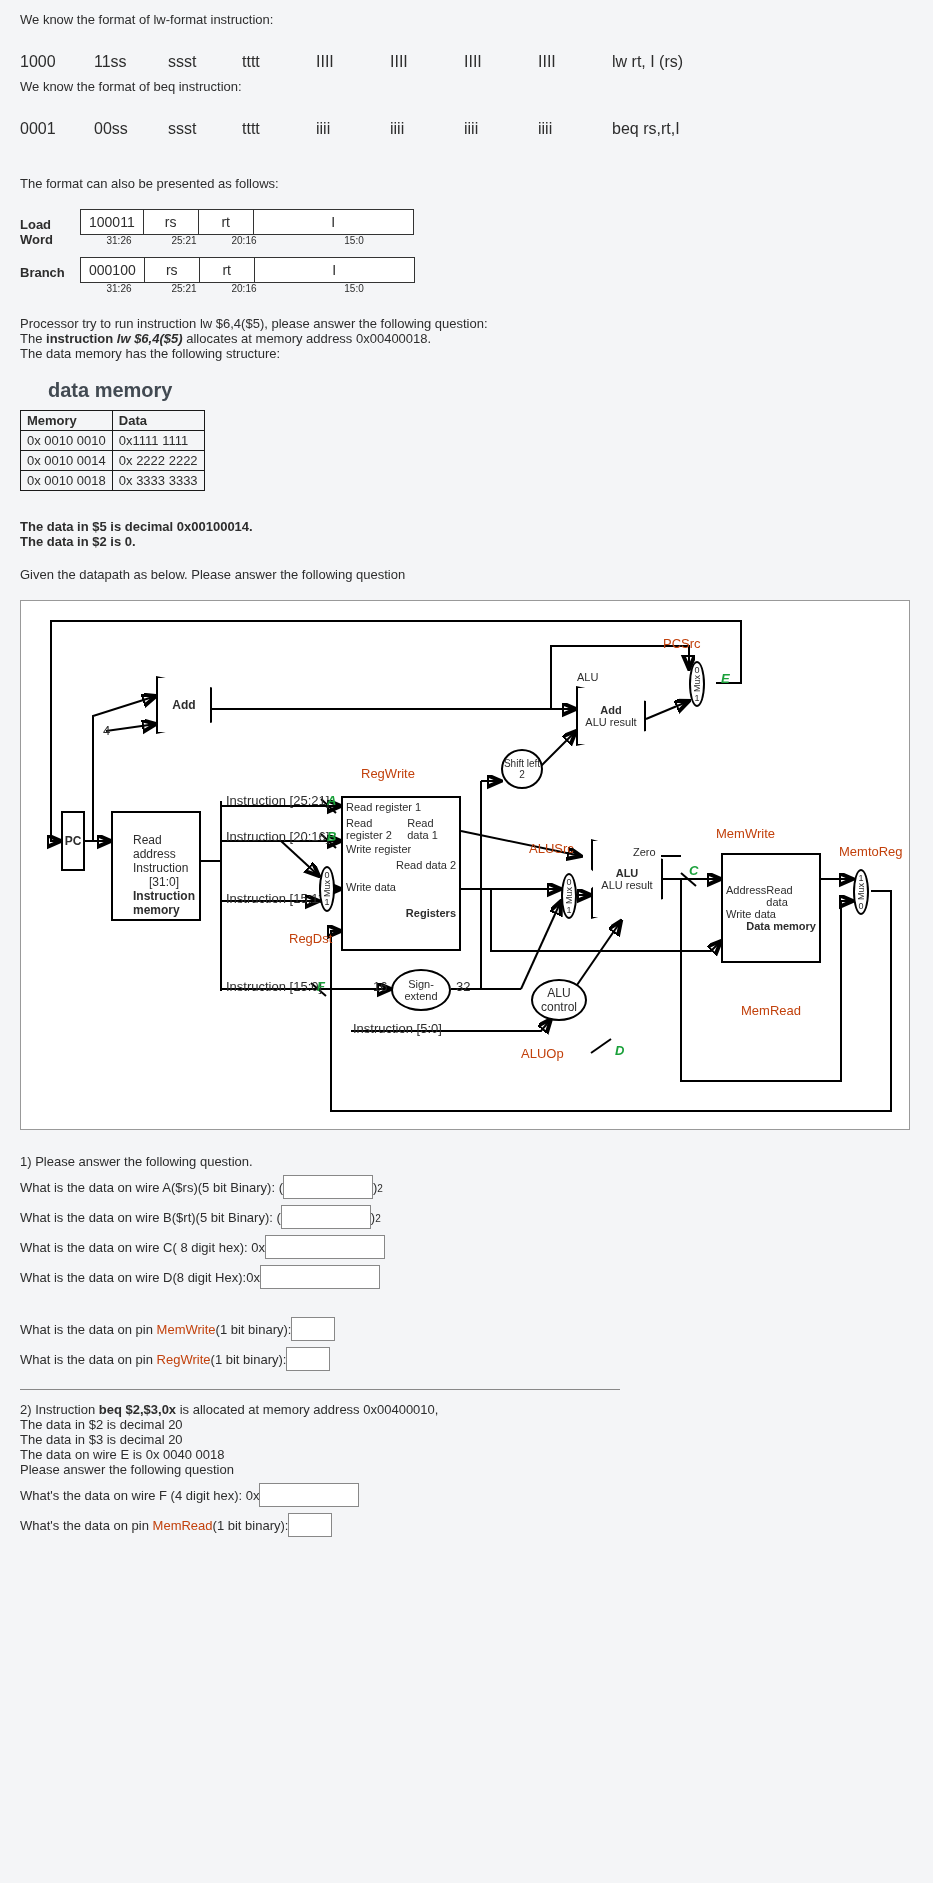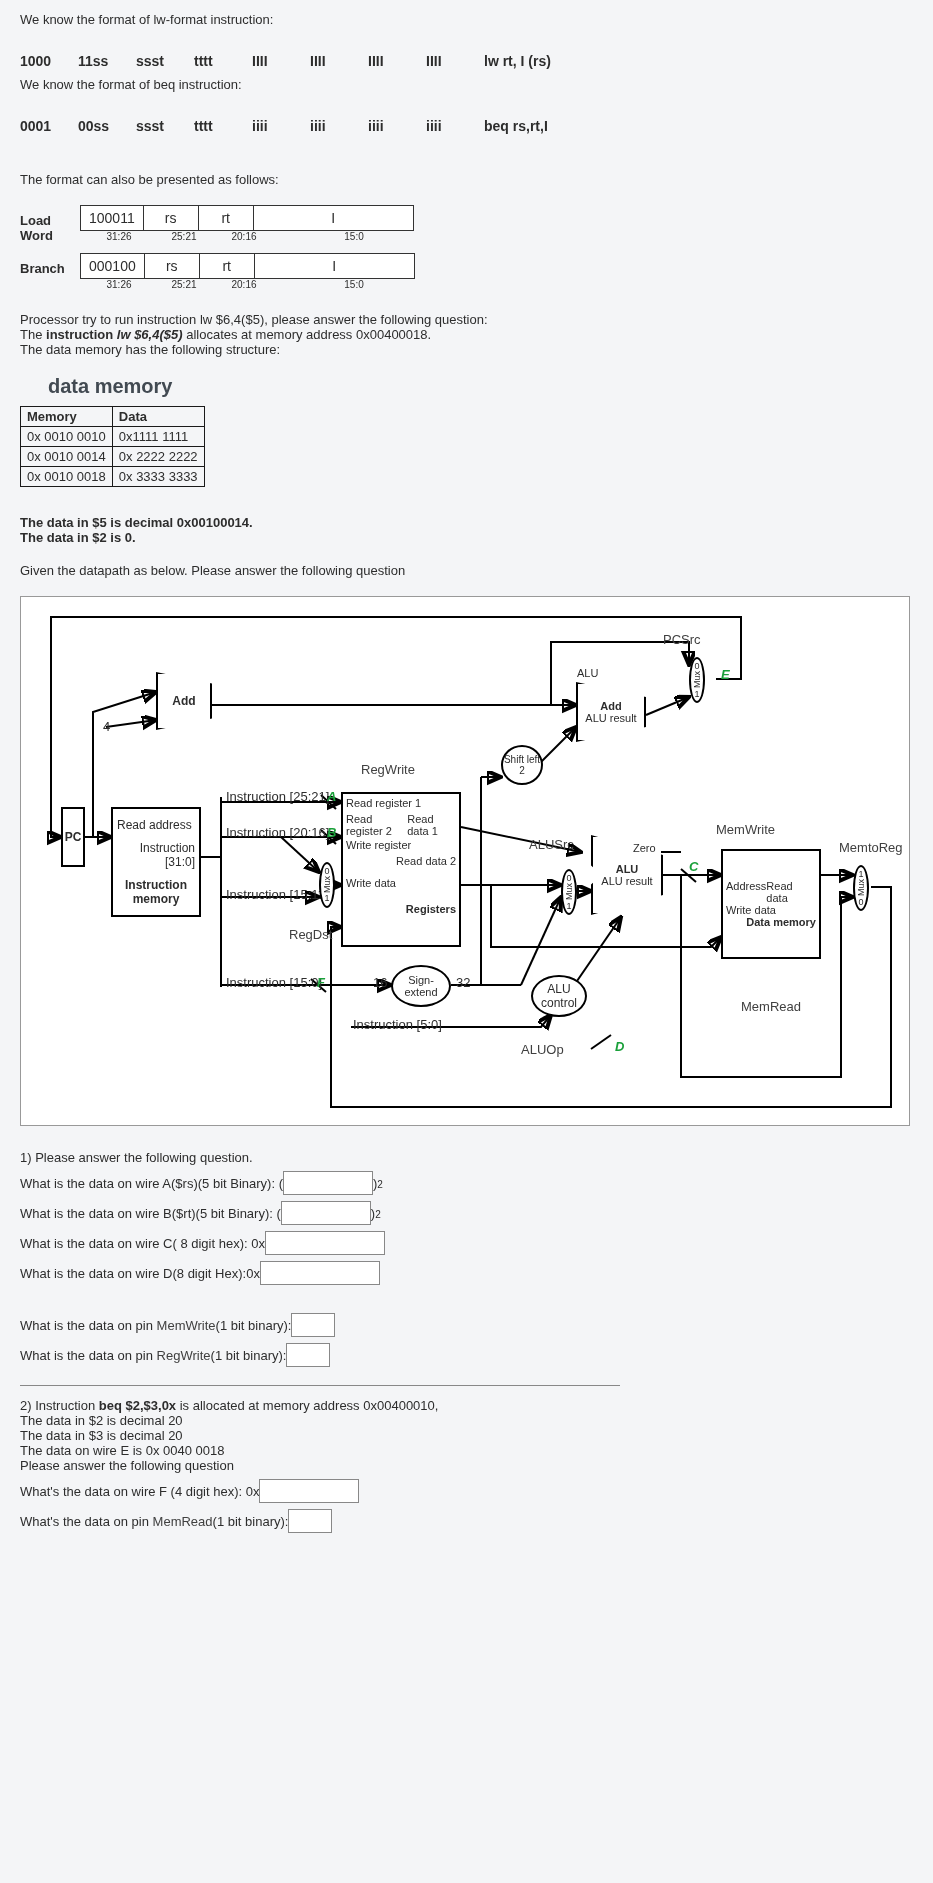--- a/index.html
+++ b/index.html
@@ -1,35 +1,35 @@
 <!DOCTYPE html>
 <html><head>
 <meta charset="utf-8">
 <style>
 *{box-sizing:border-box;margin:0;padding:0}
 body{font-family:Verdana,Arial,sans-serif;font-size:13px;color:#2d2d2d;background:#f4f5f7;width:933px;padding:12px 20px 30px}
 .sec{margin-bottom:18px}
 .bold{font-weight:bold}
-.instr-row{display:flex;gap:18px;font-weight:bold;font-size:14px;padding:8px 0}
+.instr-row{display:flex;gap:34px;font-weight:normal;font-size:16px;padding:8px 0}
 .instr-row span{min-width:40px}
 .instr-row .wide{min-width:90px}
 .format-row{display:flex;align-items:flex-start;margin:10px 0}
 .format-label{width:60px;font-weight:bold;padding-top:8px}
 .format-table{border-collapse:collapse}
 .format-table td{border:1px solid #333;padding:4px 8px;font-size:14px;text-align:center;min-width:55px;background:#fff}
 .format-table td.wider{min-width:160px}
 .format-bits{display:flex;font-size:10px;padding-left:4px}
 .format-bits span{display:inline-block;text-align:center}
 .dm-title{font-weight:bold;font-size:20px;color:#424a52;margin:10px 0 8px 28px}
 .dm-table{border-collapse:collapse}
 .dm-table th,.dm-table td{border:1px solid #1a1a1a;padding:2px 6px;font-size:13px;text-align:left}
 .diagram{background:#fff;border:1px solid #999;position:relative;width:890px;height:530px;margin-top:8px}
 .box{position:absolute;border:2px solid #000;background:#fff;text-align:center;font-family:Arial;font-size:12px;display:flex;align-items:center;justify-content:center}
 .lbl{position:absolute;font-family:Arial;font-size:13px}
-.blue{color:#404040}
+.blue{color:#c2410c}
 .green{color:#1aa03a;font-style:italic;font-weight:bold}
 .oval{border-radius:50%}
 line,path,polyline{stroke:#000;stroke-width:2;fill:none}
 .arrow{marker-end:url(#ah)}
 input[type=text]{border:1px solid #888;padding:3px 4px;font-size:13px;background:#fff;height:24px}
 .qline{margin:6px 0;font-size:13px}
 .sub2{font-size:10px}
 hr{margin:12px 0;border:none;border-top:1px solid #888;width:600px}
 </style>
 </head>
@@ -217,21 +217,21 @@
 
 <div class="box" style="left:40px;top:210px;width:24px;height:60px">
       <b>PC</b>
     </div>
 
 <div class="box" style="left:135px;top:75px;width:56px;height:58px;clip-path:polygon(0 0,100% 20%,100% 80%,0 100%)">
       <b>Add</b>
     </div>
 <div class="lbl" style="left:82px;top:122px">4</div>
 
-<div class="box" style="left:90px;top:210px;width:90px;height:110px;flex-direction:column;justify-content:space-around;text-align:left;padding:4px">
+<div class="box" style="left:90px;top:210px;width:90px;height:110px;flex-direction:column;justify-content:space-around;text-align:left;padding:20px">
 <div style="width:100%">Read address</div>
 <div style="width:100%;text-align:right">Instruction [31:0]</div>
 <div class="bold" style="width:100%;text-align:center">Instruction memory</div>
 </div>
 
 <div class="lbl" style="left:205px;top:192px">Instruction [25:21]</div>
 <div class="lbl" style="left:205px;top:228px">Instruction [20:16]</div>
 <div class="lbl" style="left:205px;top:290px">Instruction [15:11]</div>
 <div class="lbl" style="left:205px;top:378px">Instruction [15:0]</div>
 <div class="lbl" style="left:332px;top:420px">Instruction [5:0]</div>

